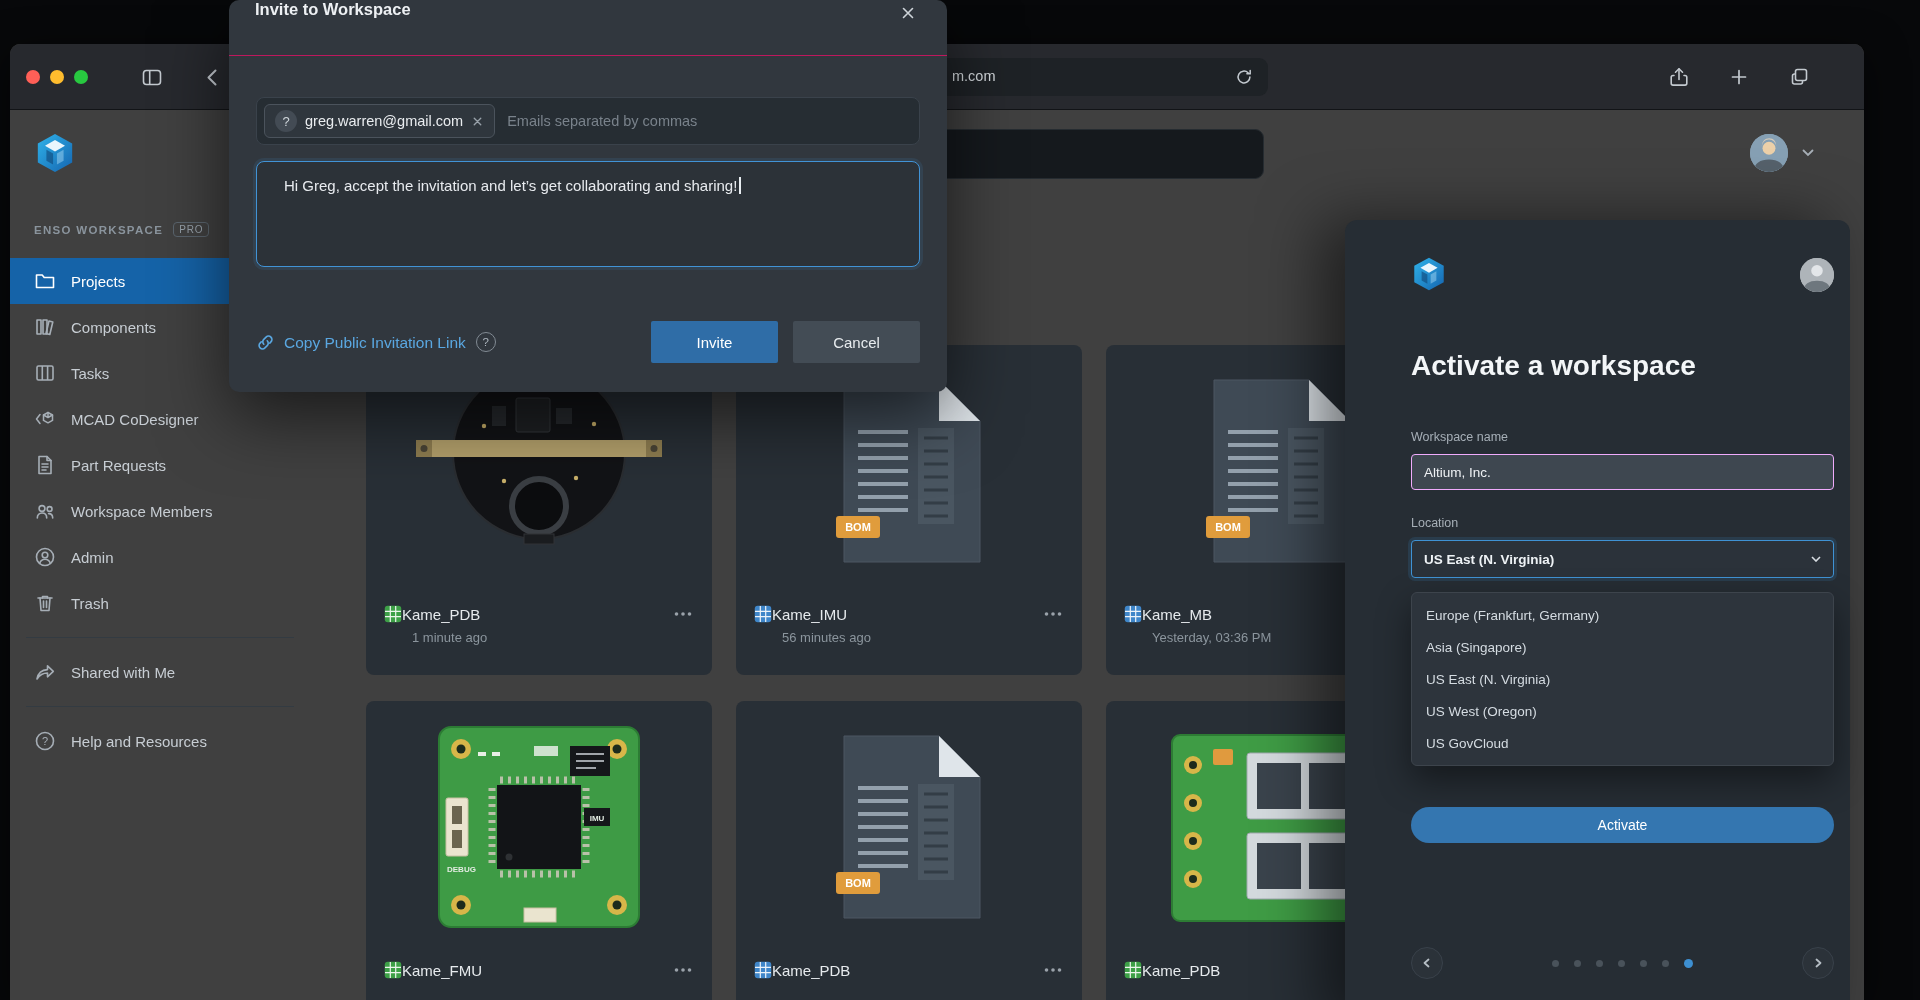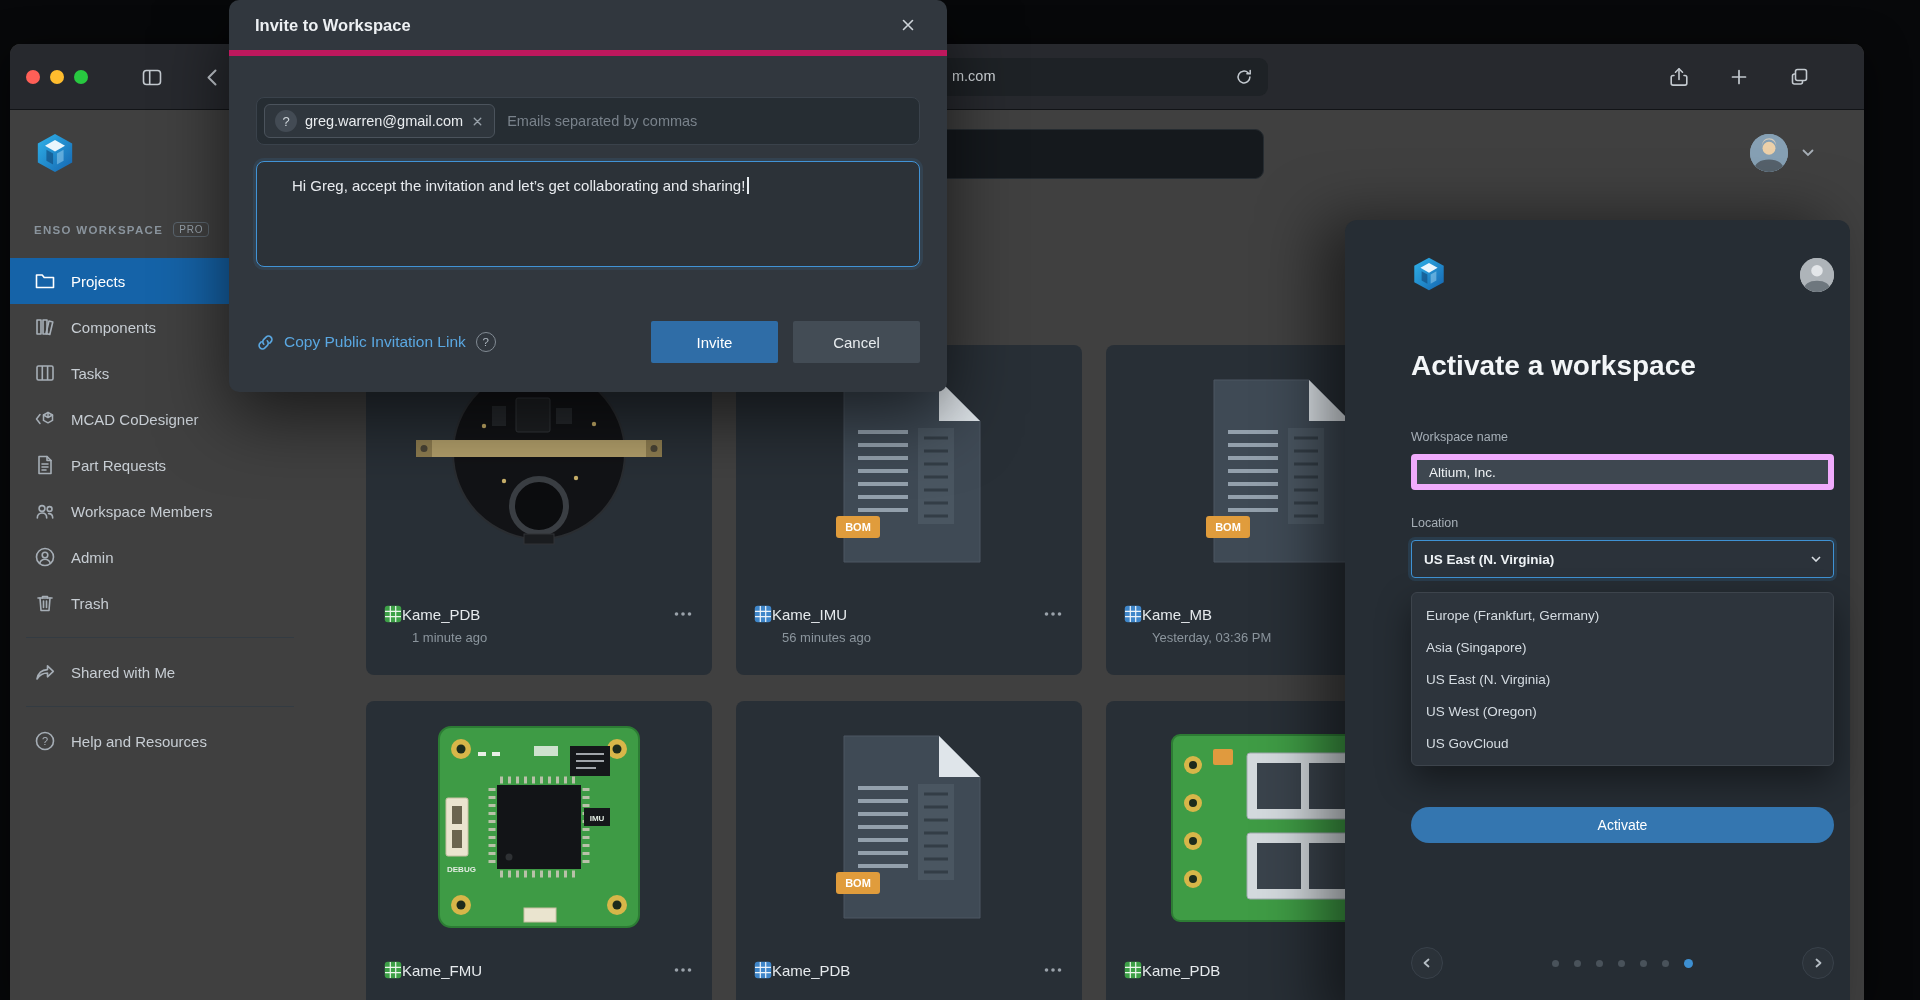--- a/index.html
+++ b/index.html
@@ -48,49 +48,49 @@
 .bomtxt{font-size:11px;font-weight:bold;fill:#fff}
 .silk{font-size:8px;fill:#e3ece2;font-weight:bold}
 
 
 .panel{position:absolute;left:1335px;top:176px;width:505px;height:810px;background:#262d34;border-radius:12px;box-shadow:-25px 0 60px rgba(0,0,0,.5);z-index:30}
 .p-logo{position:absolute;left:66px;top:36px}
 .p-avatar{position:absolute;right:16px;top:38px;width:34px;height:34px;border-radius:50%;overflow:hidden;background:#aeb4b9;cursor:pointer}
 .p-title{position:absolute;left:66px;top:130px;font-size:28px;font-weight:bold;color:#f3f6f8}
 .p-label{position:absolute;left:66px;font-size:12.5px;color:#a6afb7}
 .p-label.wn{top:210px}.p-label.loc{top:296px}
-.p-input{position:absolute;left:66px;right:16px;width:423px;top:234px;height:36px;background:#3e4750;border:6px solid #f0abfc;border-radius:4px;color:#eef1f4;font-size:13.5px;padding:0 12px;font-family:inherit;outline:none}
+.p-input{position:absolute;left:66px;right:16px;width:423px;top:234px;height:36px;background:#3e4750;border:1px solid #f0abfc;border-radius:4px;color:#eef1f4;font-size:13.5px;padding:0 12px;font-family:inherit;outline:none}
 .p-select{position:absolute;left:66px;right:16px;top:320px;height:38px;background:#2b323a;border:1.5px solid #3f92d4;border-radius:4px;display:flex;align-items:center;justify-content:space-between;padding:0 12px;cursor:pointer;box-shadow:0 0 0 3px rgba(63,146,212,.15)}
 .p-select .sel-text{font-size:13.5px;font-weight:bold;color:#eef2f5}
 .p-menu{position:absolute;left:66px;right:16px;top:372px;background:#2d343c;border:1px solid #3d444c;border-radius:6px;padding:6px 0;box-shadow:0 14px 34px rgba(0,0,0,.45)}
 .p-option{height:32px;display:flex;align-items:center;padding:0 14px;font-size:13.5px;color:#d5dce2;cursor:pointer}
 .p-activate{position:absolute;left:66px;right:16px;top:587px;height:36px;border-radius:18px;background:#3476b0;color:#fff;font-size:14px;display:flex;align-items:center;justify-content:center;cursor:pointer}
 .carousel{position:absolute;left:66px;right:16px;top:727px;display:flex;align-items:center}
 .c-arrow{width:32px;height:32px;border-radius:50%;background:#2b3239;border:1px solid #39414a;color:#b6bec5;display:flex;align-items:center;justify-content:center;cursor:pointer;flex:none}
 .c-dots{flex:1;display:flex;justify-content:center;gap:15px;align-items:center}
 .c-dot{width:7px;height:7px;border-radius:50%;background:#49525a;cursor:pointer}
 .c-dot.active{width:9px;height:9px;background:#3d8fd1}
 
 
 .modal{position:absolute;left:229px;top:0;width:718px;background:#31373e;border-radius:10px;box-shadow:0 24px 70px rgba(0,0,0,.6);z-index:50}
-.m-head{height:56px;display:flex;align-items:center;padding:0 26px;border-bottom:6px solid #be185d}
+.m-head{height:56px;display:flex;align-items:flex-start;padding:0 26px;border-bottom:1px solid #be185d}
 .m-title{font-size:16.5px;font-weight:bold;color:#edf0f3}
 .m-close{margin-left:auto;color:#ced4d9;cursor:pointer;padding:4px}
 .m-body{padding:29px 27px}
 .m-label{font-size:15.5px;color:#dce1e6;line-height:18px}
 .m-field{margin-top:12px;height:48px;background:#262d33;border:1px solid #3a424b;border-radius:8px;display:flex;align-items:center;padding:0 7px;gap:12px}
 .chip{height:34px;display:flex;align-items:center;gap:8px;padding:0 10px;background:#2f363d;border:1px solid #4b535c;border-radius:6px}
 .chip-q{width:22px;height:22px;border-radius:50%;background:#434b54;color:#cfd6db;font-size:13px;display:flex;align-items:center;justify-content:center}
 .chip-text{font-size:14.5px;color:#e9ecef}
 .chip-x{color:#98a1a9;cursor:pointer;display:flex}
 .m-placeholder{font-size:14.5px;color:#79828b}
-.m-textarea{margin-top:16px;min-height:106px;border:1.5px solid #4193d6;border-radius:8px;background:#2c3238;padding:13px 35px;font-size:15px;line-height:1.45;color:#e8ebef;box-shadow:0 0 0 3px rgba(65,147,214,.12);cursor:text}
+.m-textarea{margin-top:16px;min-height:106px;border:1.5px solid #4193d6;border-radius:8px;background:#2c3238;padding:13px 27px;font-size:15px;line-height:1.45;color:#e8ebef;box-shadow:0 0 0 3px rgba(65,147,214,.12);cursor:text}
 .caret{display:inline-block;width:1.5px;height:17px;background:#e8edf1;margin-left:2px;vertical-align:-3px}
 .m-foot{margin-top:54px;display:flex;align-items:center}
-.m-link{display:flex;align-items:center;gap:9px;color:#5aa7e1;cursor:pointer}
+.m-link{display:flex;align-items:flex-end;gap:9px;color:#5aa7e1;cursor:pointer}
 .m-link-label{font-size:15.5px}
 .m-help{width:20px;height:20px;border-radius:50%;border:1.5px solid #828b94;color:#aeb7bf;font-size:11.5px;display:flex;align-items:center;justify-content:center;margin-left:10px;cursor:pointer}
 .btn{height:42px;border-radius:2px;display:flex;align-items:center;justify-content:center;font-size:15px;cursor:pointer}
 .btn-invite{width:127px;background:#2f6da7;color:#fff;margin-left:auto}
 .btn-cancel{width:127px;background:#434c55;color:#e8ecef;margin-left:15px}
 </style>
 </head>
 <body>
 
 <div class="browser">

